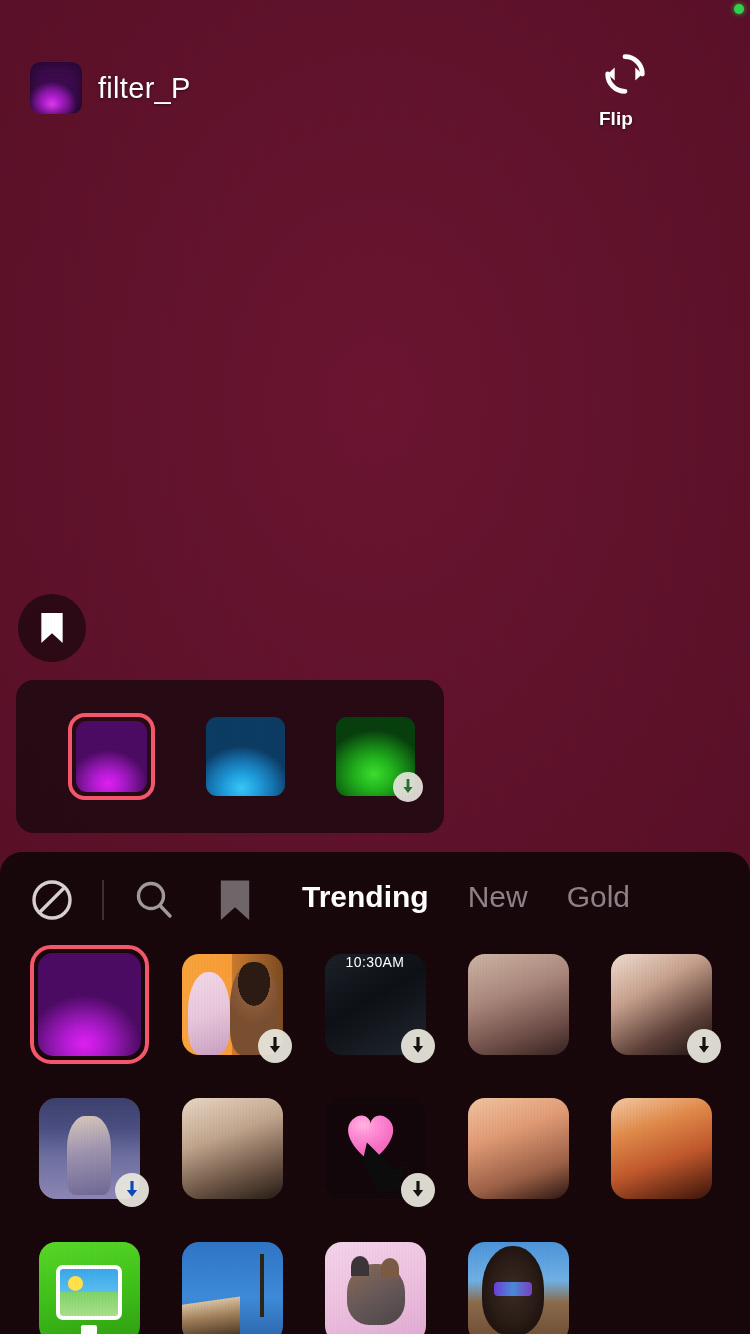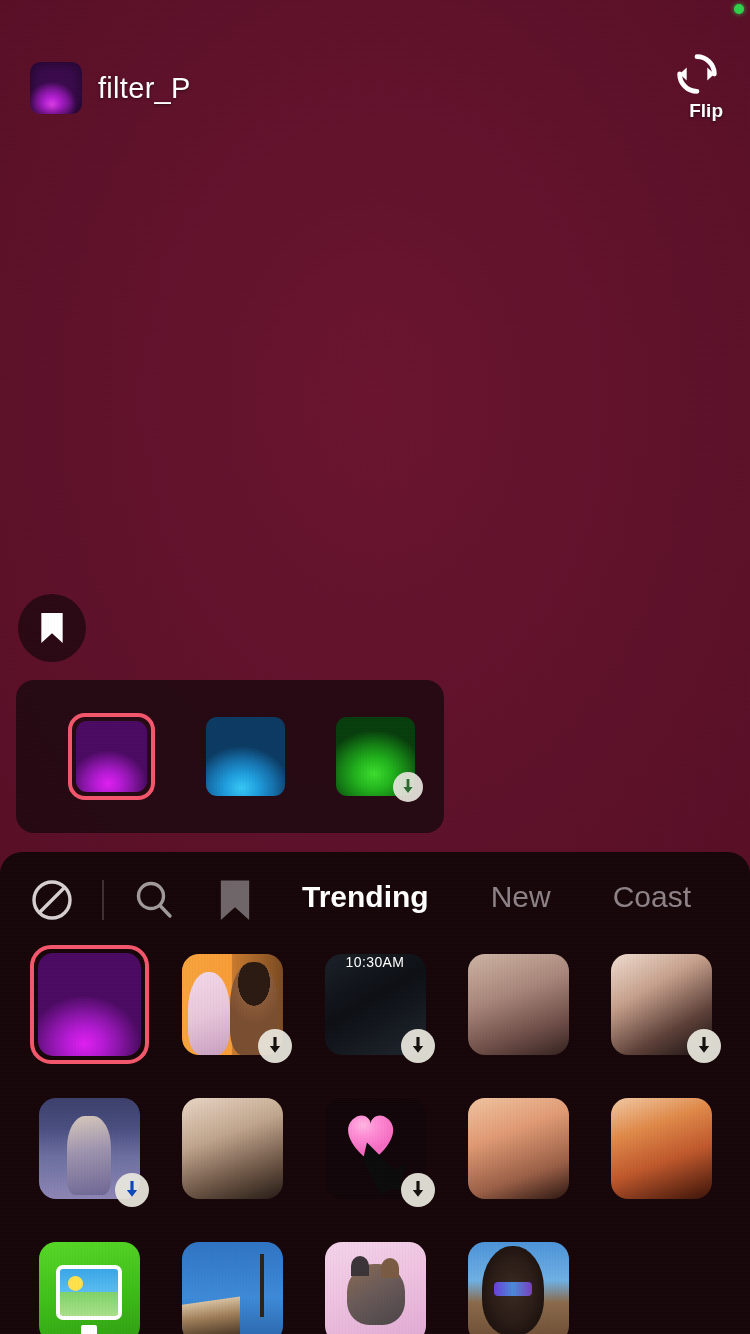--- a/index.html
+++ b/index.html
@@ -45,23 +45,23 @@
     background:
       radial-gradient(60% 55% at 42% 82%, #e43ff0 0%, #b01ed0 28%, #7a1496 55%, #3a0a4c 80%),
       linear-gradient(150deg, #2b0636 0%, #120318 45%, #4a0f5e 100%);
     box-shadow:inset 0 0 14px rgba(0,0,0,.55);
   }
   .app-name {
     color:#fff; font-size:29px; letter-spacing:.3px;
     text-shadow:0 1px 3px rgba(0,0,0,.55);
   }
   .flip-btn {
-    position:absolute; right:27px; top:48px;
+    position:absolute; right:43px; top:48px;
     width:108px; display:flex; flex-direction:column;
-    align-items:flex-end; 
+    align-items:flex-start; gap:8px;
   }
   .flip-ico { width:52px; height:52px; display:block; }
   .flip-lbl {
     color:#fff; font-size:19px; font-weight:bold;
     text-shadow:0 1px 3px rgba(0,0,0,.6);
   }
 
   
   .fab-save {
     position:absolute; left:18px; top:594px;
@@ -125,21 +125,21 @@
   }
   .tool-ico { display:flex; align-items:center; justify-content:center; flex:0 0 auto; }
   .ico-noflt { margin-left:30px; width:44px; height:44px; }
   .tab-div {
     width:2px; height:40px; margin-left:28px;
     background:rgba(255,255,255,.17); flex:0 0 auto;
   }
   .ico-search { margin-left:28px; width:44px; height:44px; }
   .ico-bmk { margin-left:42px; width:34px; height:42px; }
   .tabs {
-    display:flex; align-items:center; gap:62px;
+    display:flex; align-items:center; gap:39px;
     margin-left:50px; flex:1 1 auto; overflow:hidden;
   }
   .tab {
     font-size:30px; color:#8d8287; white-space:nowrap;
     position:relative; padding-bottom:6px; flex:0 0 auto;
   }
   .tab.active { color:#fff; font-weight:bold; }
   .tab.active::after {
     content:""; position:absolute;
     left:0; right:0; bottom:-22px; height:5px;
@@ -363,21 +363,21 @@
 
       <div class="tool-ico ico-bmk">
         <svg viewBox="0 0 24 30">
           <path d="M2 1 h20 v28 l-10 -9 l-10 9 z" fill="#6e6668"></path>
         </svg>
       </div>
 
       <div class="tabs">
         <div class="tab active">Trending</div>
         <div class="tab">New</div>
-        <div class="tab">Coast</div>
+        <div class="tab">Gold</div>
       </div>
     </div>
 
     <div class="grid">
 
       <div class="cell">
         <div class="gtile sel">
           <div class="inner tile-purple"></div>
         </div>
       </div>

